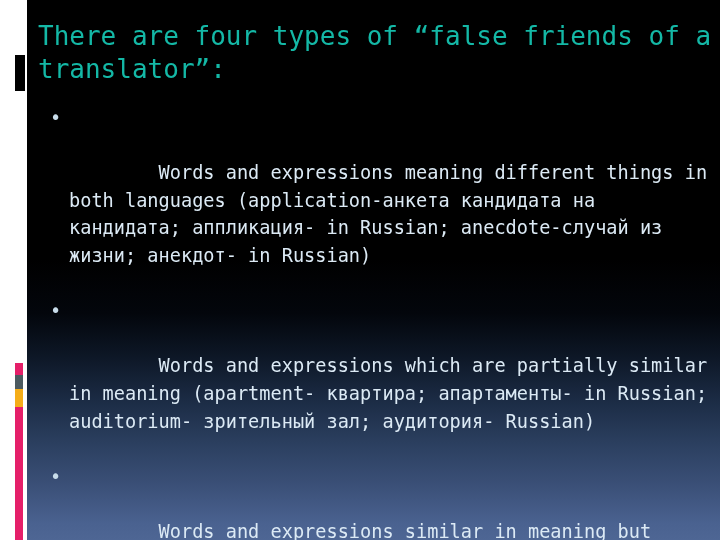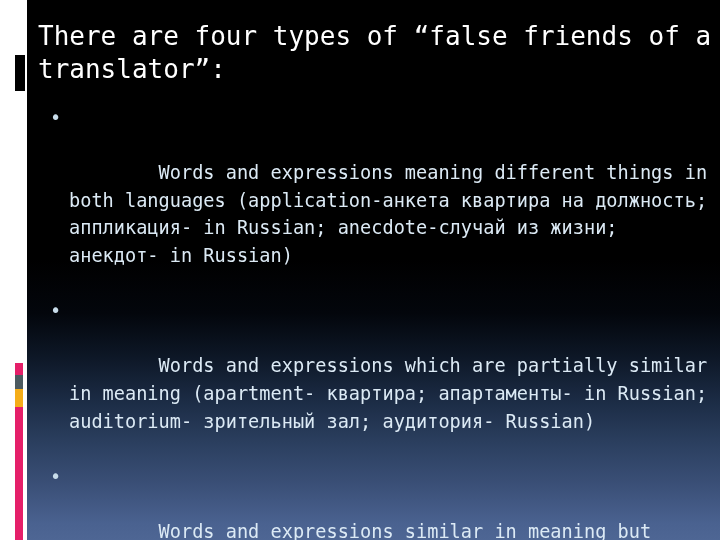--- a/index.html
+++ b/index.html
@@ -82,21 +82,21 @@
     height: 540px;
   }
 
   .slide-title {
     position: absolute;
     left: 11px;
     top: 20px;
     width: 678px;
     font-size: 26px;
     line-height: 33px;
-    color: #ffffff;
+    color: #14b8a6;
     letter-spacing: 0px;
     white-space: pre-wrap;
   }
 
   .bullet-list {
     position: absolute;
     left: 11px;
     top: 104px;
     width: 680px;
   }
@@ -140,21 +140,21 @@
   </div>
 
   <div class="content">
 
     <div class="slide-title">There are four types of “false friends of a translator”:</div>
 
     <div class="bullet-list">
 
       <div class="bullet-item">
         <span class="bullet-dot">•</span>
-        <span class="bullet-text">Words and expressions meaning different things in both languages (application-анкета квартира на должность; аппликация- in Russian; anecdote-случай из жизни; анекдот- in Russian)</span>
+        <span class="bullet-text">Words and expressions meaning different things in both languages (application-анкета кандидата на кандидата; аппликация- in Russian; anecdote-случай из жизни; анекдот- in Russian)</span>
       </div>
 
       <div class="bullet-item">
         <span class="bullet-dot">•</span>
         <span class="bullet-text">Words and expressions which are partially similar in meaning (apartment- квартира; апартаменты- in Russian; auditorium- зрительный зал; аудитория- Russian)</span>
       </div>
 
       <div class="bullet-item">
         <span class="bullet-dot">•</span>
         <span class="bullet-text">Words and expressions similar in meaning but different in style and in sphere of using (cable- канат, трос; кабель)</span>

